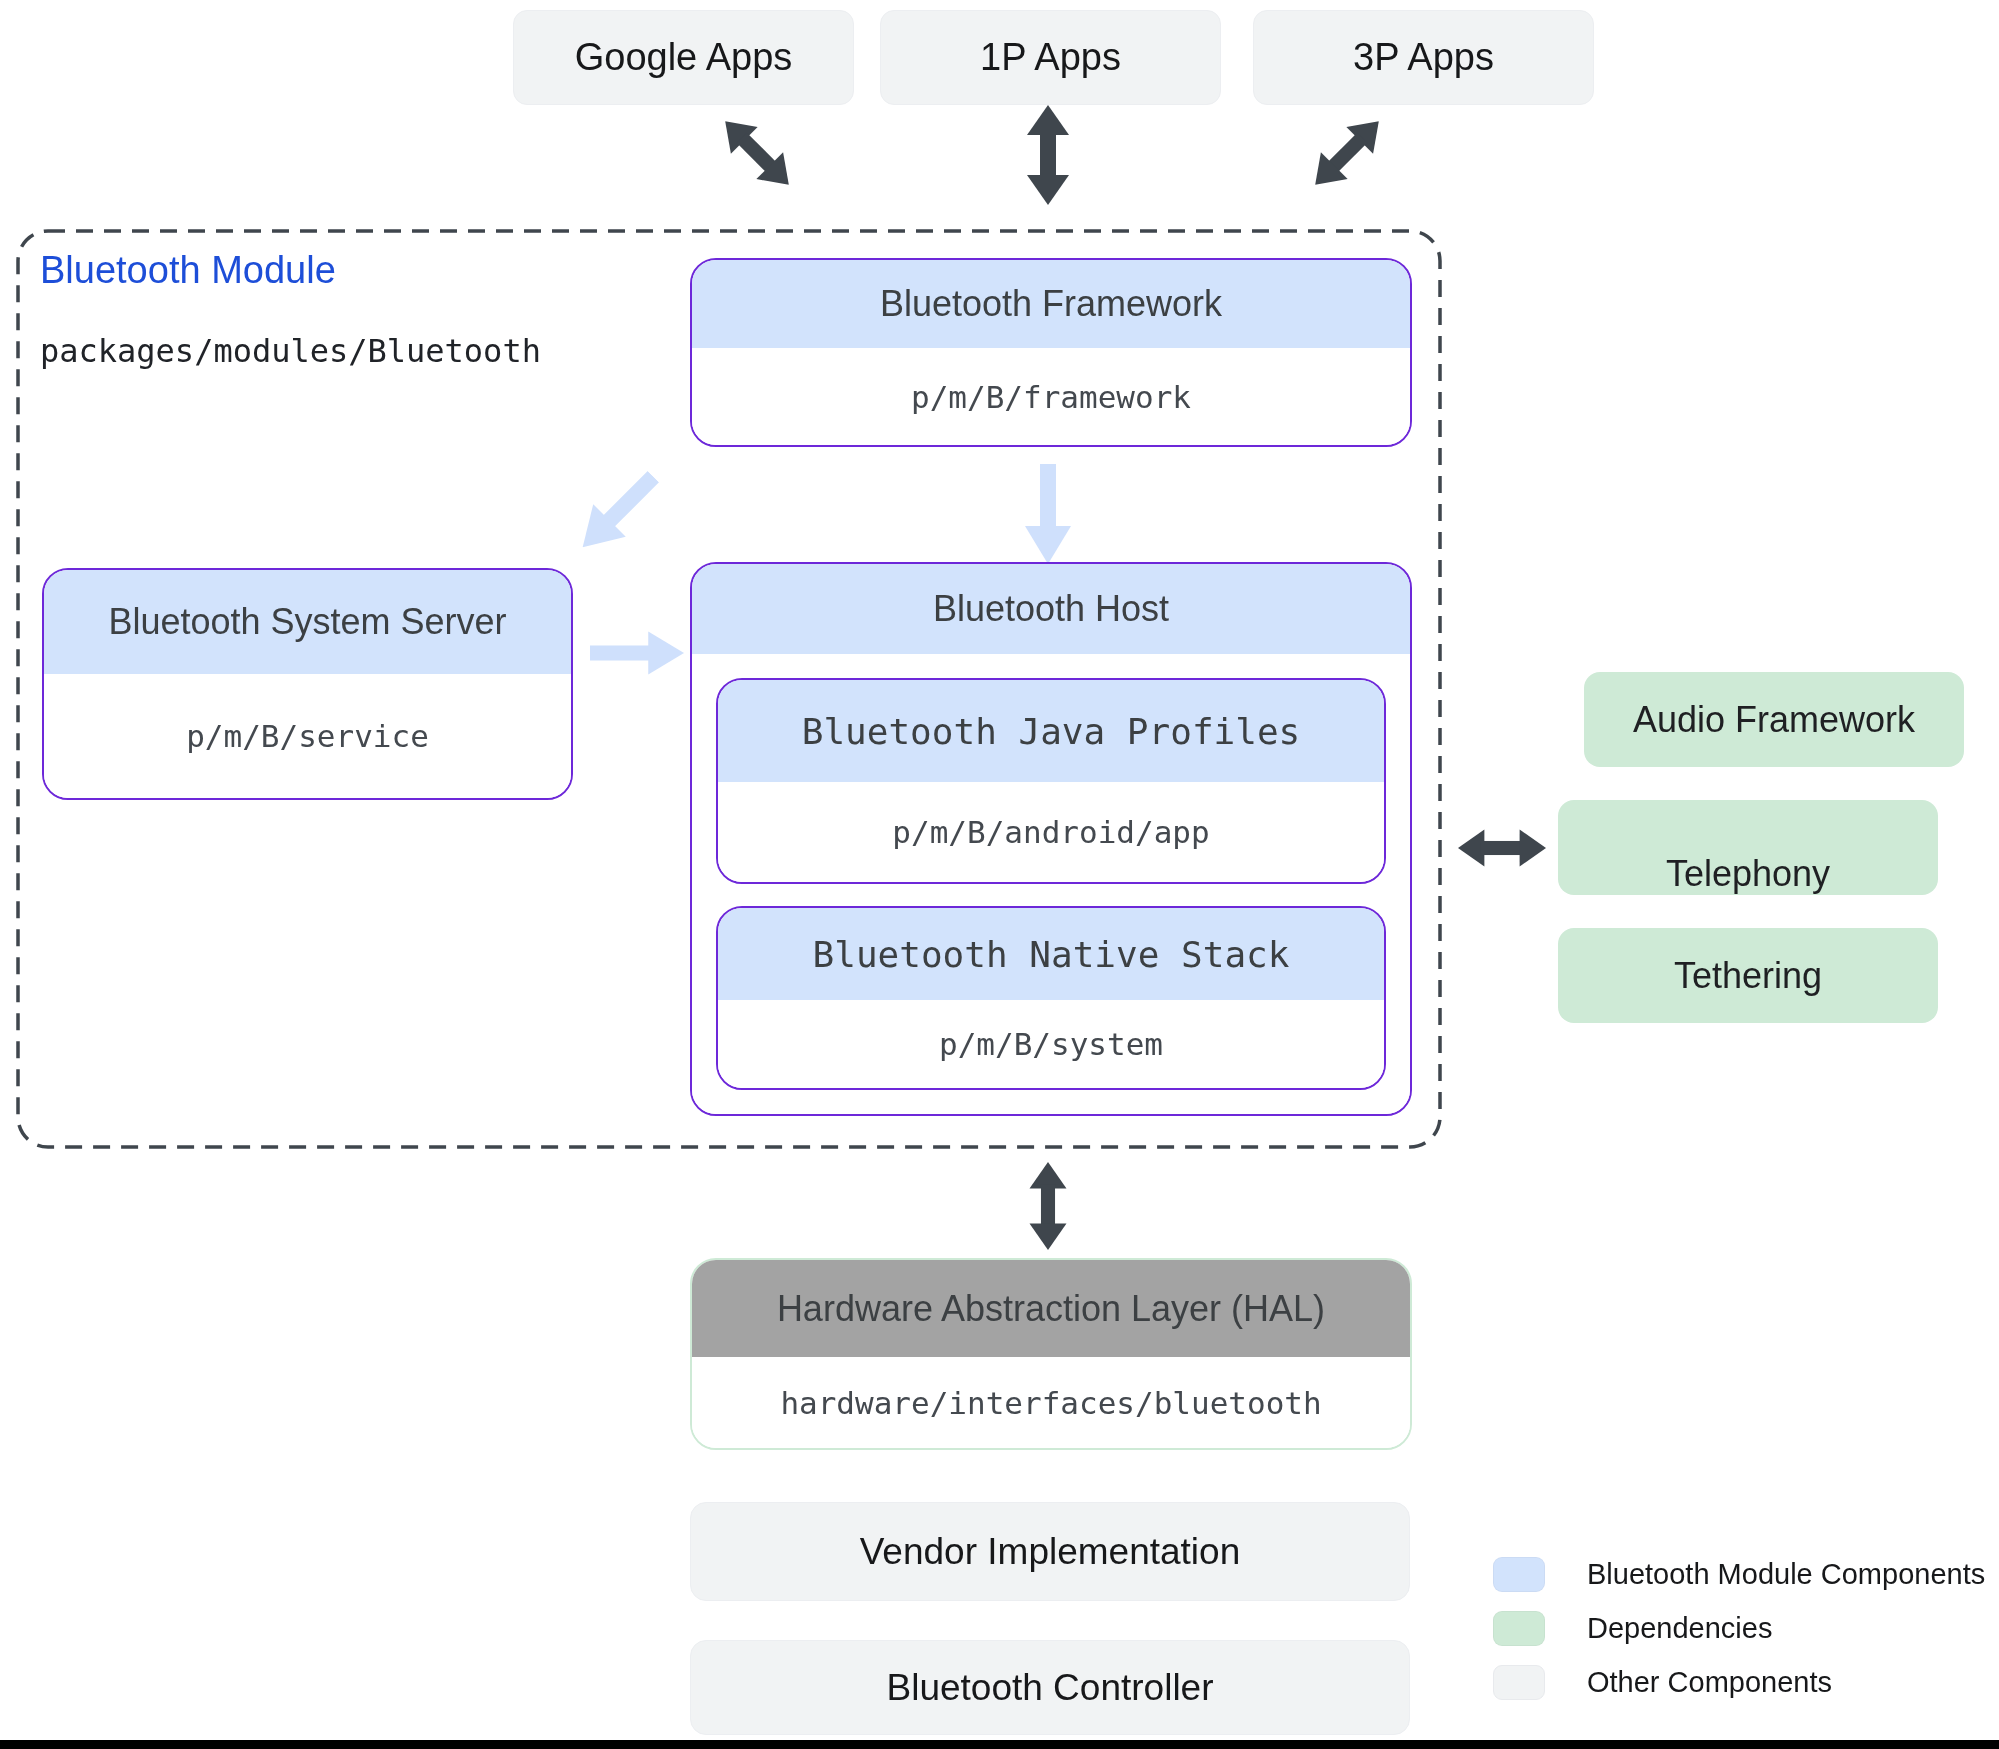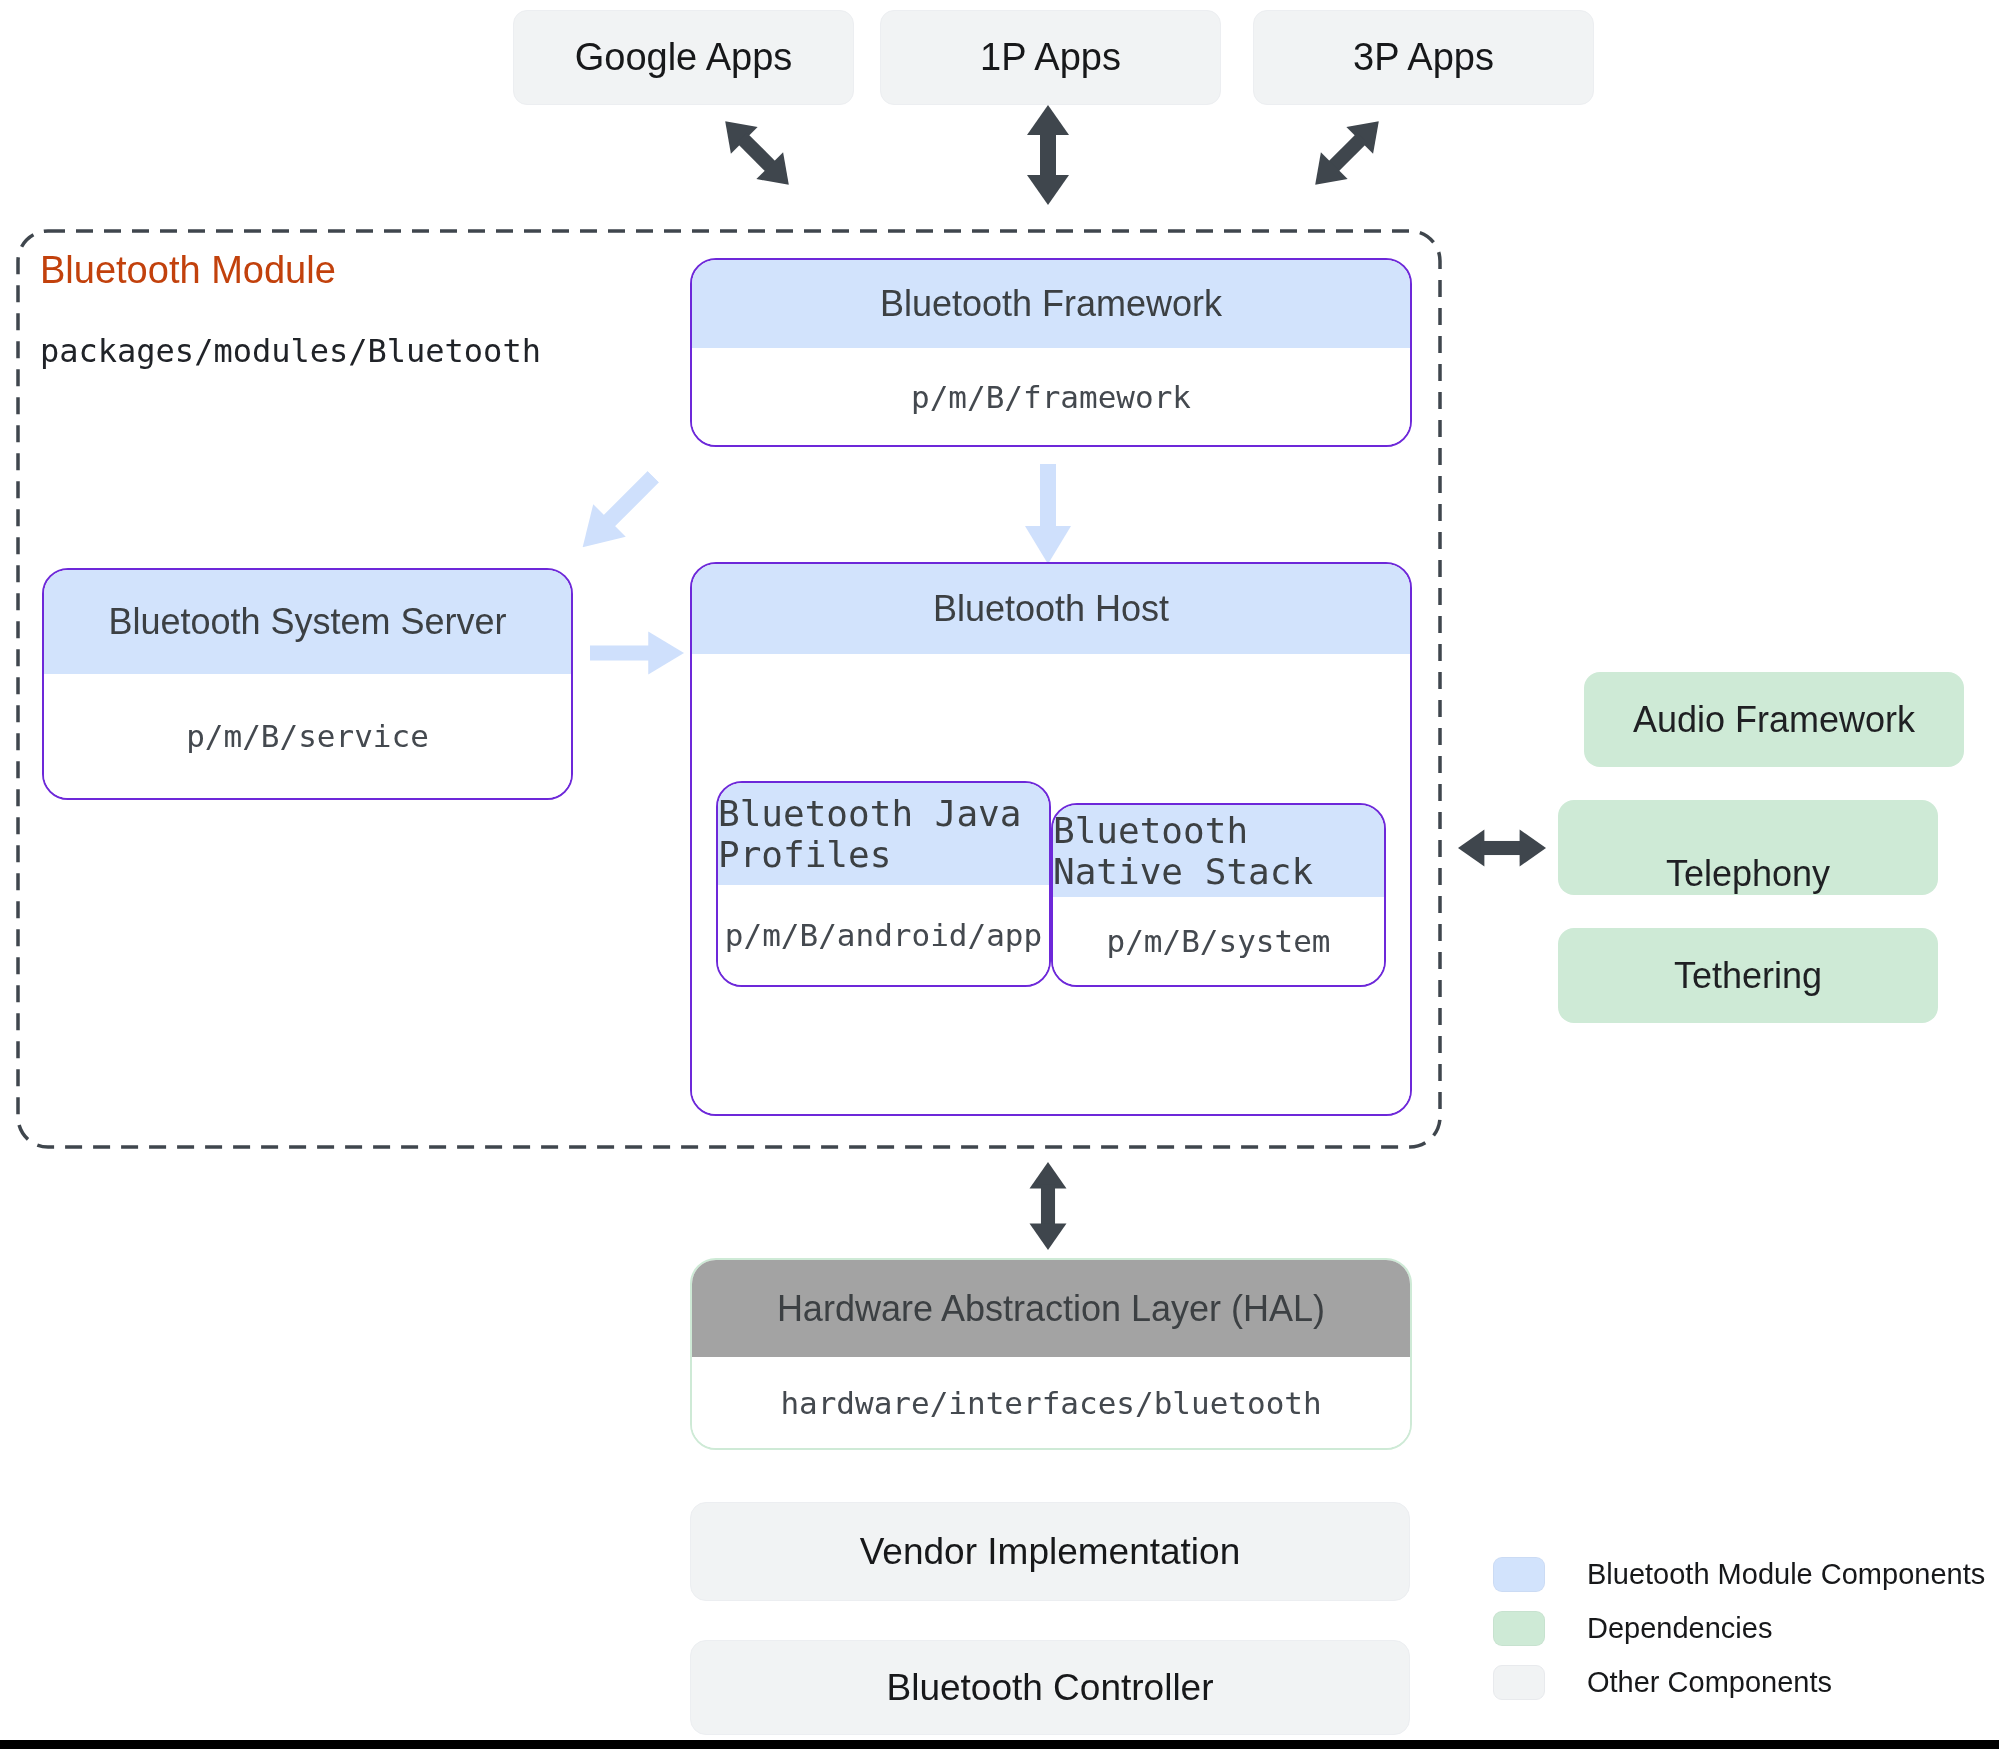--- a/index.html
+++ b/index.html
@@ -52,21 +52,21 @@
     flex:1 1 auto;
     display:flex;align-items:center;justify-content:center;
     font-family:"DejaVu Sans Mono", monospace;
     font-size:31px;
     color:#44494f;
     background:#ffffff;
   }
 
   
   .module-title{
-    font-size:38px;color:#c2410c;line-height:1.1;
+    font-size:38px;color:#1d4ed8;line-height:1.1;
   }
   .module-path{
     font-family:"DejaVu Sans Mono", monospace;
     font-size:32px;color:#202328;
   }
 
   
   .legend-row{display:flex;align-items:center;}
   .legend-swatch{
     width:50px;height:33px;border-radius:9px;flex:0 0 auto;
@@ -150,21 +150,21 @@
 
   <div class="abs" style="left:590px;top:630px;width:94px;height:46px;">
     <svg width="94" height="46" viewBox="0 0 100 48">
       <rect x="0" y="16" width="64" height="16" fill="#cfe0fc"></rect>
       <polygon points="100,24 62,1 62,47" fill="#cfe0fc"></polygon>
     </svg>
   </div>
 
   <div class="abs panel blue" style="left:690px;top:562px;width:718px;height:550px;">
     <div class="panel-header" style="height:90px;">Bluetooth Host</div>
-    <div class="panel-body" style="flex-direction:row;justify-content:flex-start;padding:24px;box-sizing:border-box;">
+    <div class="panel-body" style="flex-direction:column;justify-content:flex-start;padding:24px;box-sizing:border-box;">
       <div class="panel blue" style="width:100%;height:206px;box-sizing:border-box;">
         <div class="panel-header" style="height:102px;">Bluetooth Java Profiles</div>
         <div class="panel-body">p/m/B/android/app</div>
       </div>
       <div class="panel blue" style="width:100%;height:184px;margin-top:22px;box-sizing:border-box;">
         <div class="panel-header" style="height:92px;">Bluetooth Native Stack</div>
         <div class="panel-body">p/m/B/system</div>
       </div>
     </div>
   </div>

